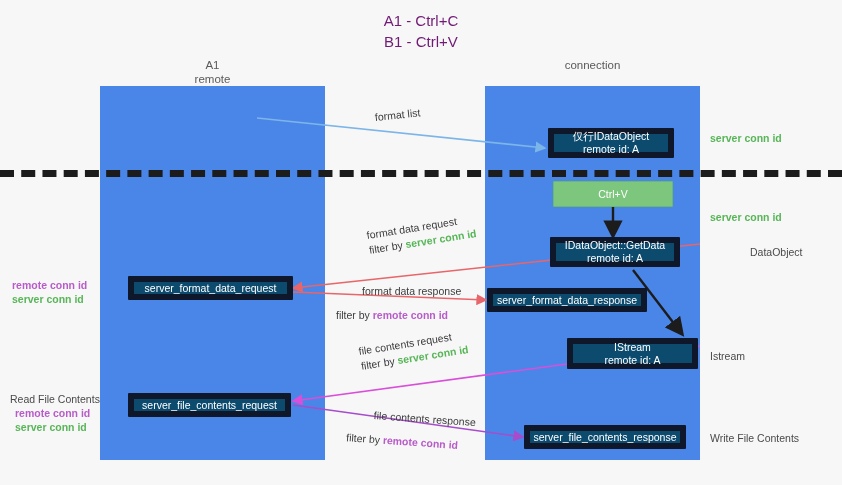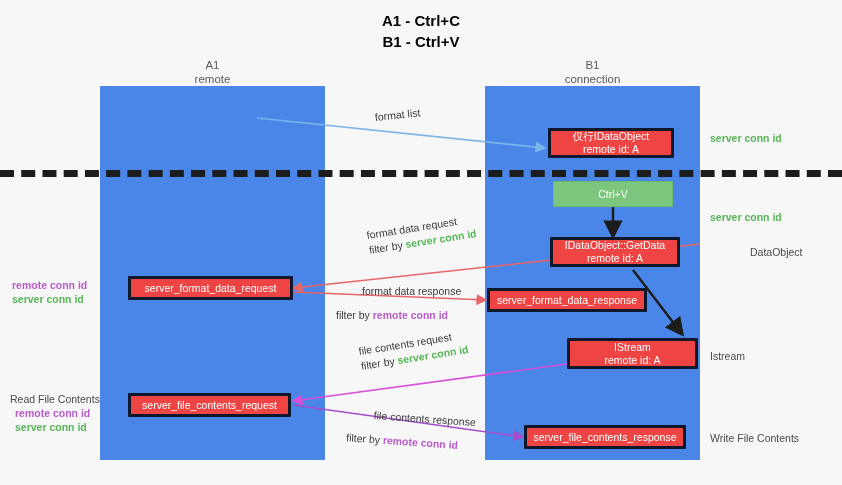--- a/index.html
+++ b/index.html
@@ -20,22 +20,21 @@
     inset: 0;
   }
   .abs { position: absolute; }
 
   
   #title {
     left: 0; right: 0; top: 10px;
     text-align: center;
     font-size: 15px;
     line-height: 21px;
-    color: #000000;
-    font-weight: bold;
+    color: #701a75;
   }
 
   
   .col-head {
     text-align: center;
     font-size: 11.5px;
     line-height: 14px;
     color: #5a5a5a;
   }
   #head-a1 { left: 100px; width: 225px; top: 58px; }
@@ -58,21 +57,21 @@
     align-items: center;
     justify-content: center;
     color: #ffffff;
     font-size: 10.5px;
     line-height: 13px;
     text-align: center;
     border-radius: 1px;
     z-index: 6;
   }
   .box-green { background: #7dc67d; border: 1px solid #6bb96b; }
-  .box-orange { background: #ef4444; border: 3px solid #0f172a; }
+  .box-orange { background: #0c4a6e; border: 6px solid #0f172a; }
   .box .l2 { font-weight: normal; }
 
   
   .anno {
     font-size: 10.5px;
     line-height: 14px;
     color: #4a4a4a;
     white-space: nowrap;
   }
   .anno-green { color: #58b558; font-weight: bold; }
@@ -115,21 +114,20 @@
   <div class="abs" id="title">
     <div>A1 - Ctrl+C</div>
     <div>B1 - Ctrl+V</div>
   </div>
 
   <div class="abs col-head" id="head-a1">
     <div>A1</div>
     <div>remote</div>
   </div>
   <div class="abs col-head" id="head-b1">
-    <div>B1</div>
     <div>connection</div>
   </div>
 
   <div class="abs lane" id="lane-a1"></div>
   <div class="abs lane" id="lane-b1"></div>
 
   <svg id="arrows" viewBox="0 0 842 485">
     <defs>
       <marker id="ah-blue" markerWidth="7" markerHeight="7" refX="6" refY="3.5" orient="auto">
         <path d="M0,0 L7,3.5 L0,7 z" fill="#7cb5e8"></path>

